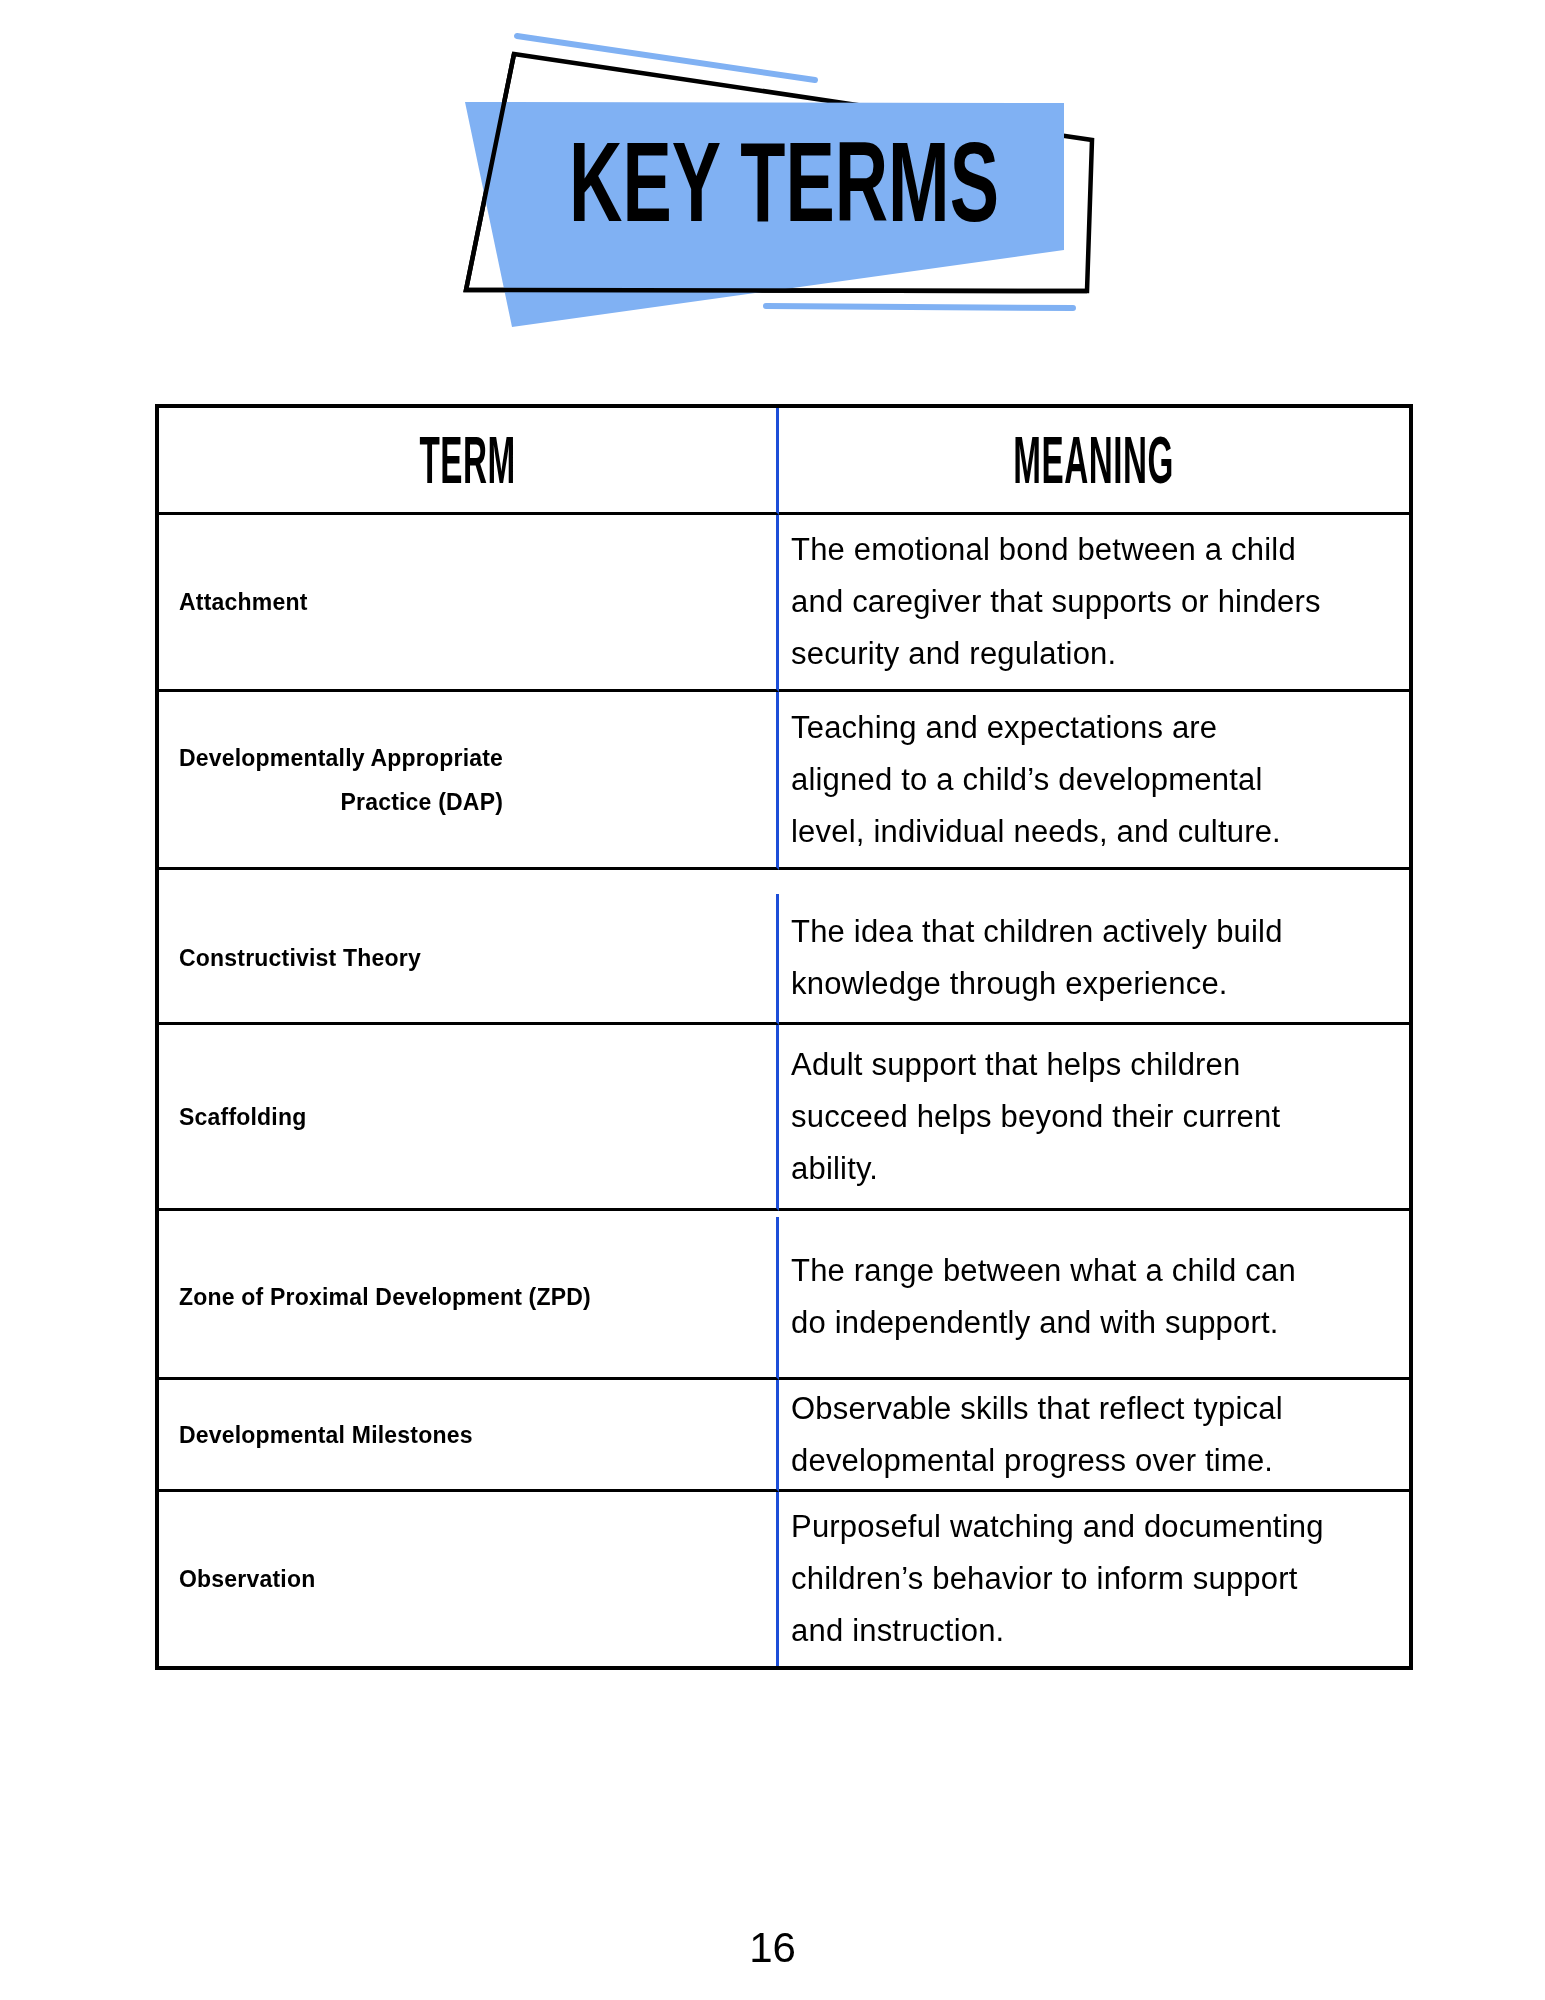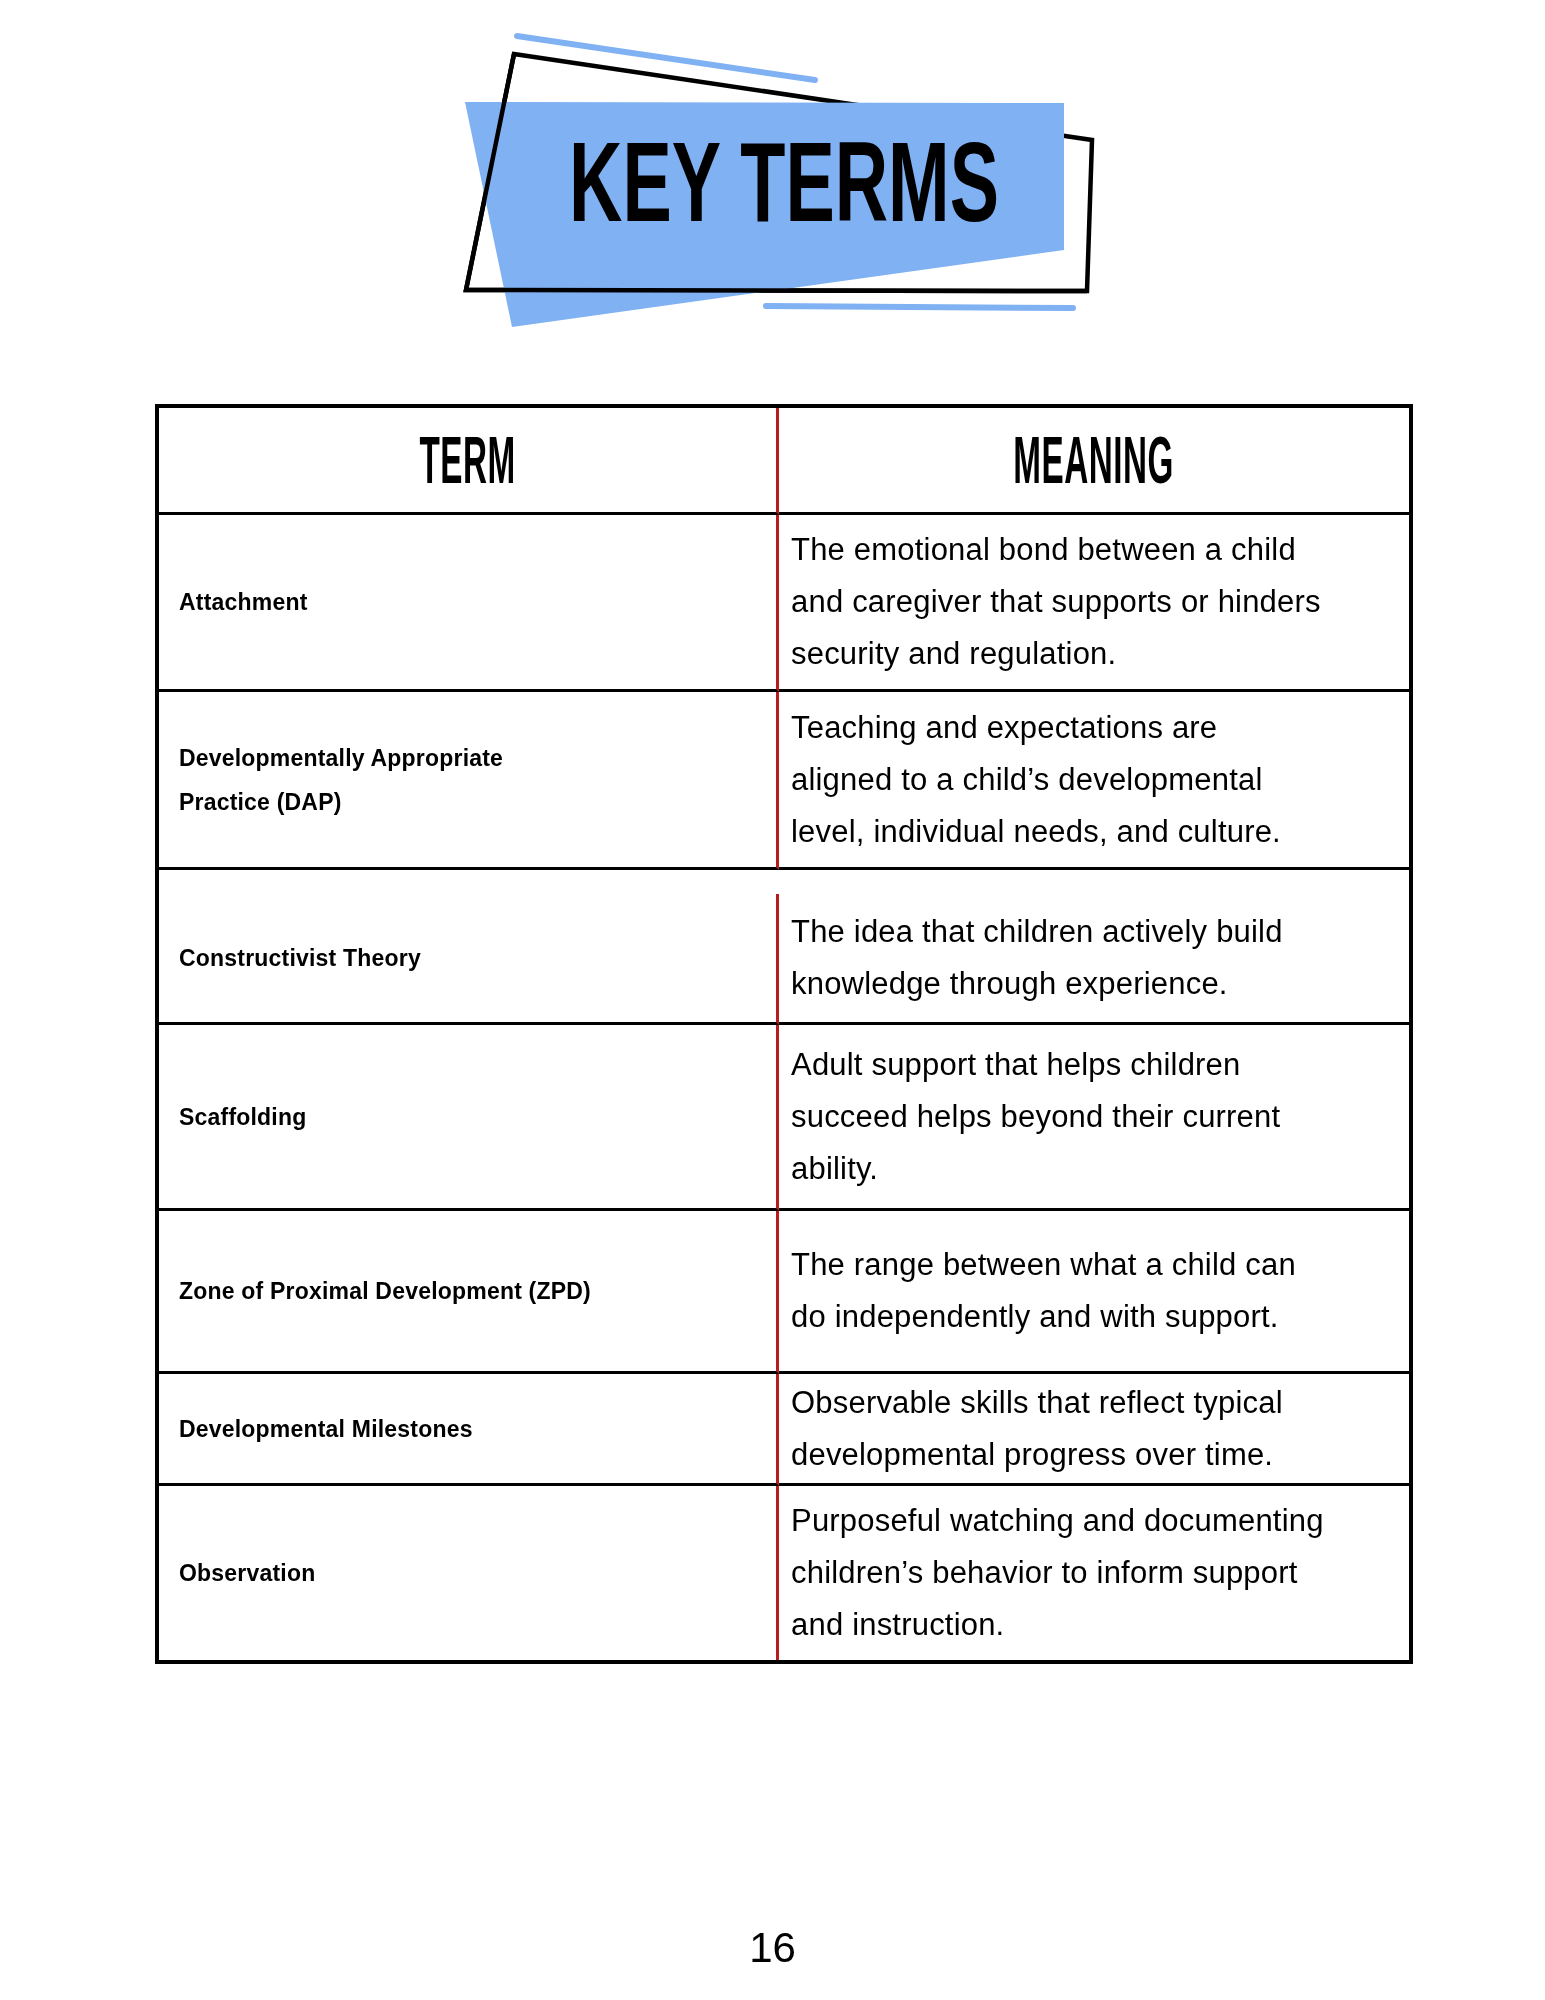--- a/index.html
+++ b/index.html
@@ -27,21 +27,21 @@
     display:grid;
     grid-template-columns:620px 1fr;
     box-sizing:border-box;
   }
   .t-cell{
     box-sizing:border-box;
     border-bottom:3px solid #000;
     display:flex;
     align-items:center;
   }
-  .t-cell.col-term{border-right:3px solid #b91c1c;}
+  .t-cell.col-term{border-right:3px solid #1d4ed8;text-align:right;}
   .t-row.last .t-cell{border-bottom:none;}
 
   .head-cell{justify-content:center;}
   .head-label{
     font-weight:bold;
     font-size:64px;
     letter-spacing:1px;
     transform:scale(0.52,1.04);
     transform-origin:center center;
     white-space:pre;
@@ -142,21 +142,21 @@
     <div class="t-cell col-term">
       <div class="term-text">Scaffolding</div>
     </div>
     <div class="t-cell">
       <div class="meaning-text">Adult support that helps children
 succeed helps beyond their current
 ability.</div>
     </div>
   </div>
 
-  <div class="t-row" style="height:163px;">
+  <div class="t-row" style="height:163px;margin-top:6px;">
     <div class="t-cell col-term">
       <div class="term-text">Zone of Proximal Development (ZPD)</div>
     </div>
     <div class="t-cell">
       <div class="meaning-text">The range between what a child can
 do independently and with support.</div>
     </div>
   </div>
 
   <div class="t-row" style="height:112px;">

